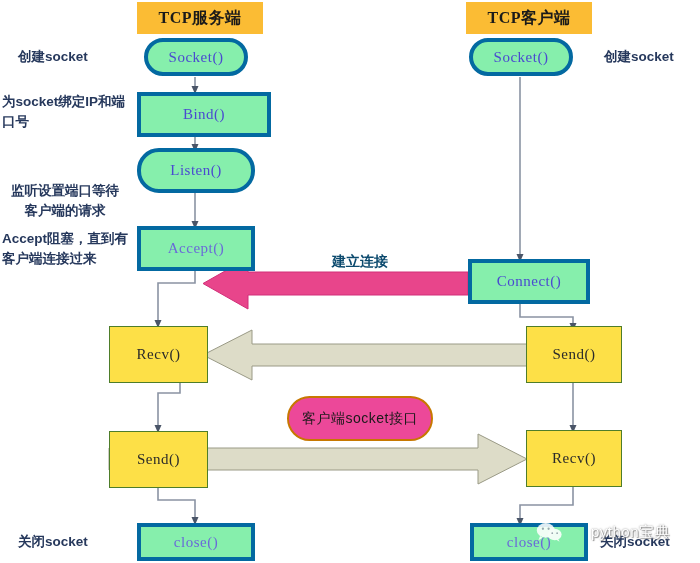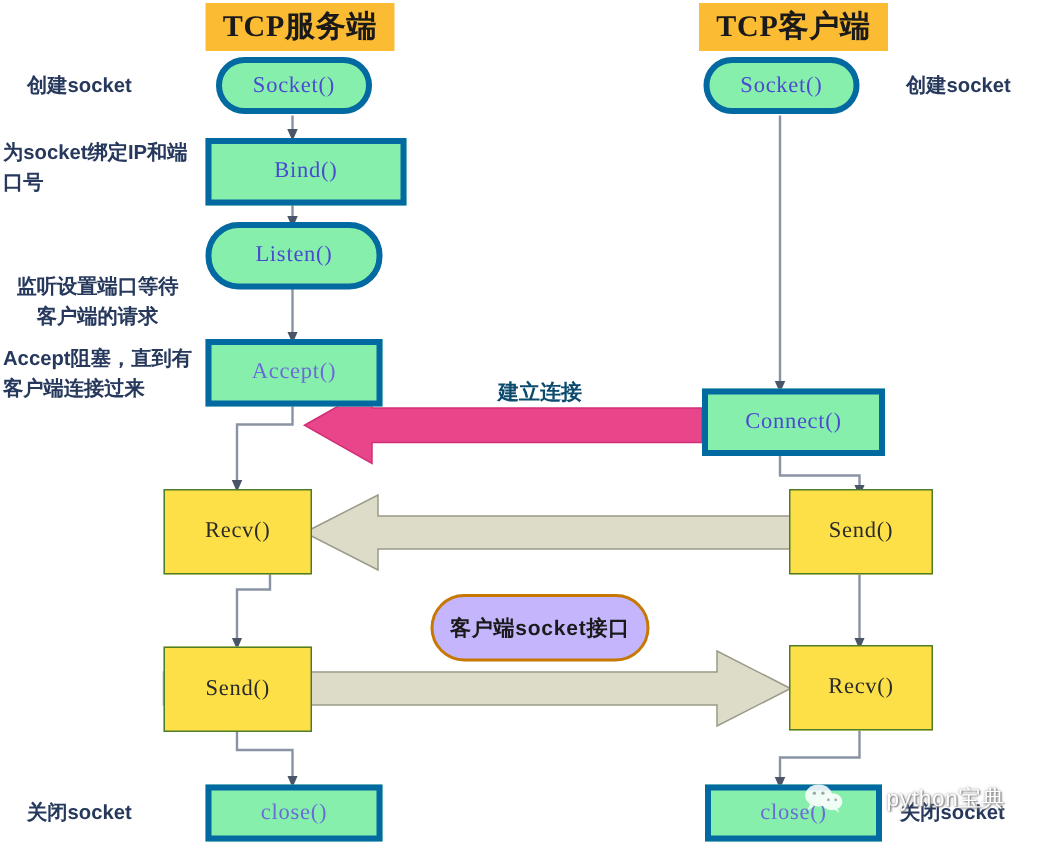--- a/index.html
+++ b/index.html
@@ -16,21 +16,21 @@
     height: 563px;
     background: #ffffff;
     overflow: hidden;
   }
   
   .col-header {
     position: absolute;
     background: #FBBC34;
     color: #1a1a1a;
     font-family: "Liberation Serif", "DejaVu Serif", serif;
-    font-size: 20px;
+    font-size: 16px;
     font-weight: 700;
     text-align: center;
     line-height: 32px;
     letter-spacing: 0.5px;
   }
   
   .node {
     position: absolute;
     box-sizing: border-box;
     display: flex;
@@ -48,27 +48,27 @@
   .node.blue.faded { color: #6a6ad8; }
   .node.green {
     background: #fde047;
     border: 1px solid #4e7d2a;
     color: #2a2a2a;
   }
   .node.round {
     border-radius: 22px;
   }
   .node.oval-note {
-    background: #c4b5fd;
+    background: #ec4899;
     border: 2px solid #c77800;
     border-radius: 28px;
     color: #1a1a1a;
     font-family: "Liberation Sans", "DejaVu Sans", sans-serif;
     font-size: 14px;
-    font-weight: 700;
+    font-weight: 400;
   }
   
   .note {
     position: absolute;
     color: #26385c;
     font-family: "Liberation Sans", "DejaVu Sans", sans-serif;
     font-size: 13.5px;
     font-weight: 700;
     line-height: 20px;
   }

